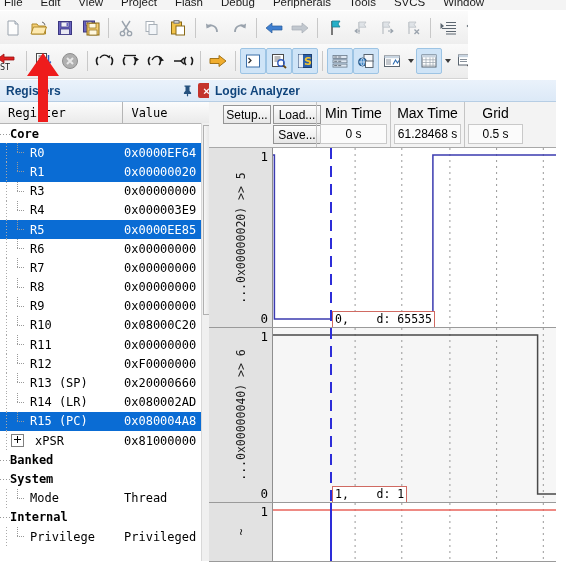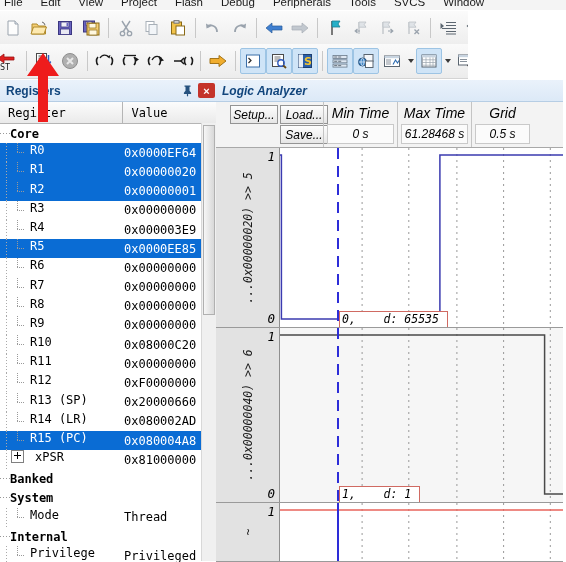--- a/index.html
+++ b/index.html
@@ -108,21 +108,21 @@
     font-size: 12px;
     color: #000;
   }
   .reg-row {
     display: flex; height: 19.2px; align-items: center;
     box-sizing: border-box;
     position: relative;
   }
   .reg-row .rname {
     width: 124px; white-space: nowrap; overflow: hidden;
-    display: flex; align-items: flex-start;
+    display: flex; align-items: center;
   }
   .reg-row .rval { width: 90px; white-space: nowrap; }
   .reg-row.hl { background: #0a6cd4; color: #ffffff; }
   .reg-row.hl .rval { color: #ffffff; }
   .dashdot {
     display:inline-block; width: 22px; height: 12px; flex:0 0 auto;
     background-image: repeating-linear-gradient(to right, #999 0 1px, transparent 1px 3px);
     background-size: 22px 1px; background-repeat: no-repeat;
     background-position: 0 6px;
   }
@@ -157,22 +157,22 @@
     background: #f0f0f0; border-left: 1px solid #d8d8d8;
   }
   .reg-vscroll .thumb {
     position:absolute; left:1px; top: 2px; width:12px; height:190px;
     background: linear-gradient(to right,#f6f6f6,#d8d8d8);
     border: 1px solid #b0b0b0; box-sizing:border-box;
   }
 
   
   #la {
-    position: absolute; left: 216px; top: 80px; width: 347px; height: 482px;
-    background: #6d28d9; overflow: hidden; font-style: italic;
+    position: absolute; left: 209px; top: 80px; width: 347px; height: 482px;
+    background: #6d28d9; overflow: hidden;
   }
   #la .panel-title { width: 347px; background: linear-gradient(#eaf2fb,#dce9f7); }
 
   .la-toolbar {
     height: 46px; border-bottom: 1px solid #a8a8a8;
     background: #f3f3f3; display: flex; box-sizing: border-box;
   }
   .la-btncol { width: 107px; padding: 2px 0 0 14px; box-sizing: border-box; }
   .la-btnrow { display: flex; }
   .la-btn {
@@ -230,21 +230,21 @@
     overflow: hidden;
   }
   .sig-canvas svg { display:block; }
 
   .annot {
     position: absolute;
     border: 1px solid #d06a62;
     background: #ffffff;
     font-family: "DejaVu Sans Mono","Liberation Mono",monospace;
     font-size: 11.5px; color: #000;
-    padding: 0 8px 1px 2px;
+    padding: 0 2px 1px 2px;
     white-space: pre;
     line-height: 14px;
     z-index: 5;
   }
 
   
   #arrow { position: absolute; left: 18px; top: 48px; z-index: 40; pointer-events:none; }
 </style>
 </head>
 <body>
@@ -565,29 +565,20 @@
         </div>
         <div class="reg-row hl">
           <div class="rname">
             <span class="dashvert"></span>
             <span class="elbow"></span>
             <span style="width: 5px; display: inline-block;"></span>
             <span>R1</span>
           </div>
           <div class="rval">0x00000020</div>
         </div>
-        <div class="reg-row hl">
-          <div class="rname">
-            <span class="dashvert"></span>
-            <span class="elbow"></span>
-            <span style="width: 5px; display: inline-block;"></span>
-            <span>R2</span>
-          </div>
-          <div class="rval">0x00000001</div>
-        </div>
         <div class="reg-row">
           <div class="rname">
             <span class="dashvert"></span>
             <span class="elbow"></span>
             <span style="width: 5px; display: inline-block;"></span>
             <span>R3</span>
           </div>
           <div class="rval">0x00000000</div>
         </div>
         <div class="reg-row">

